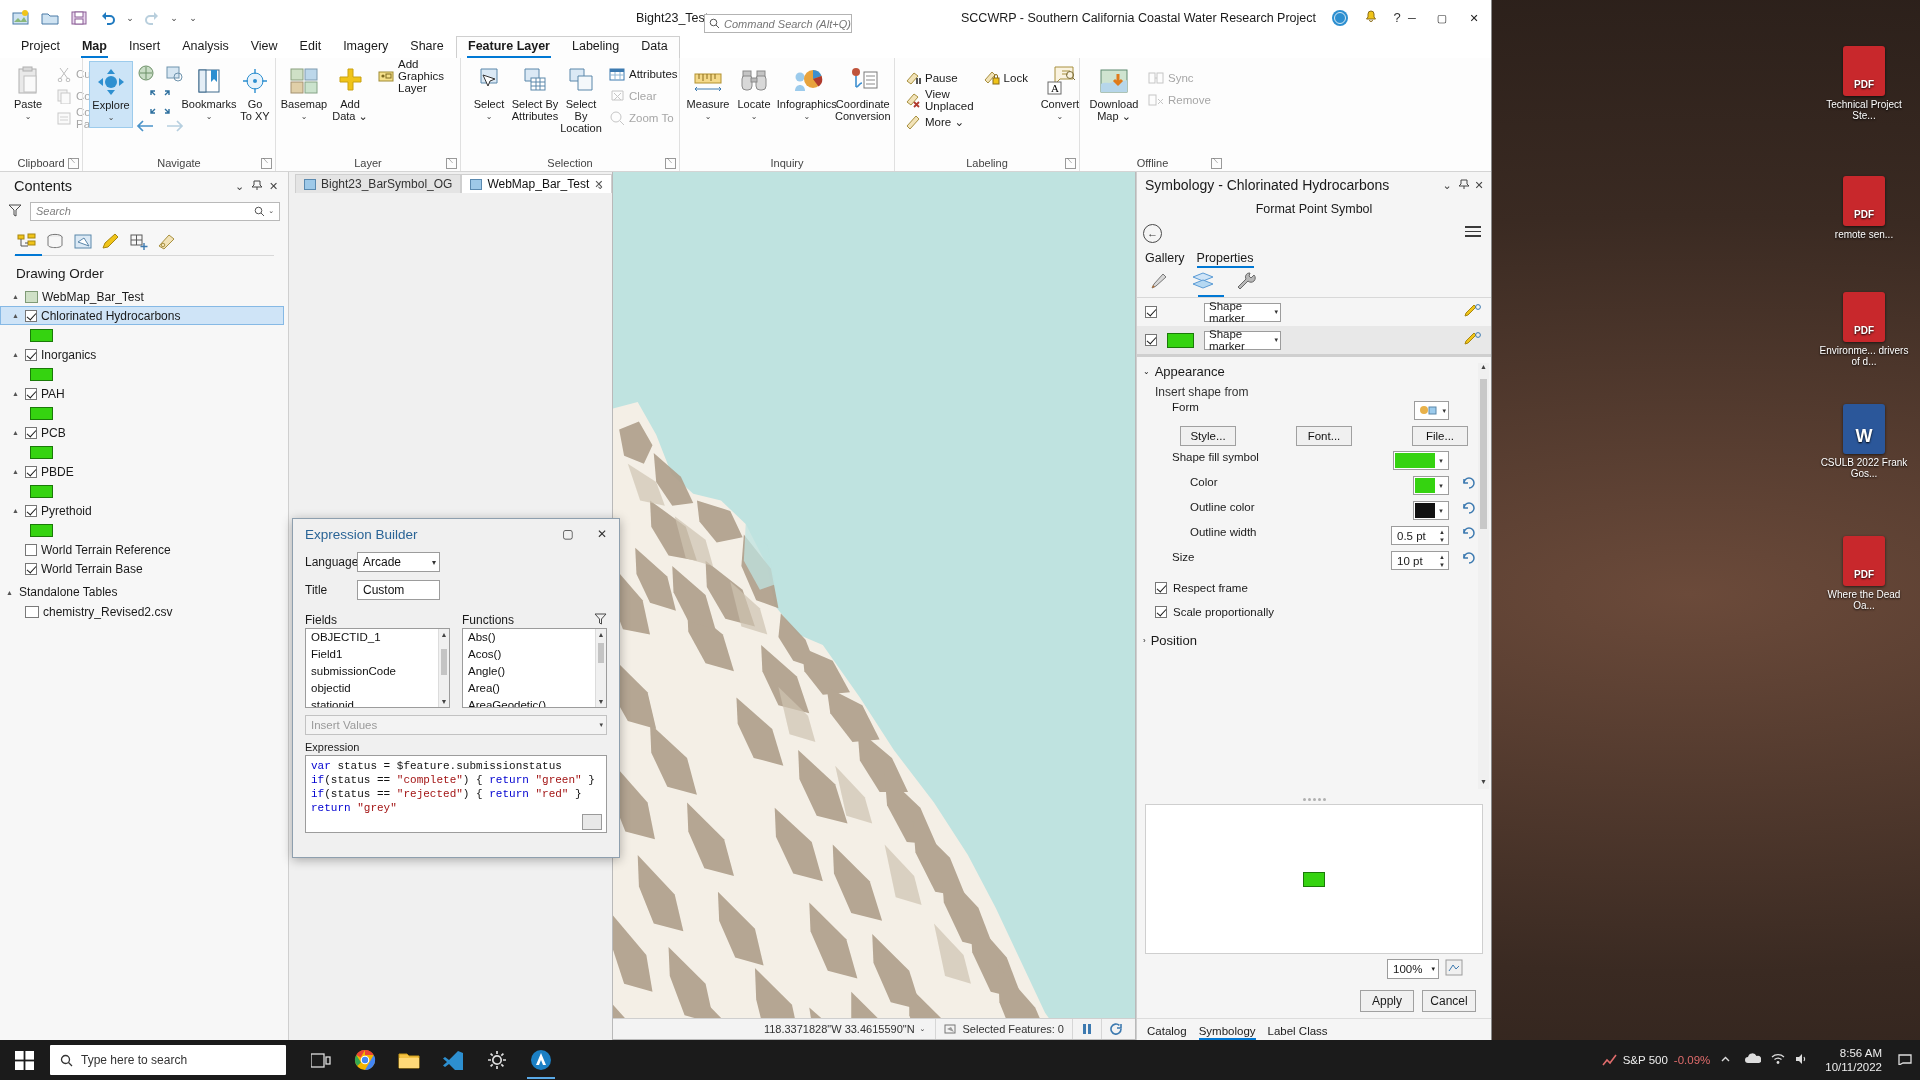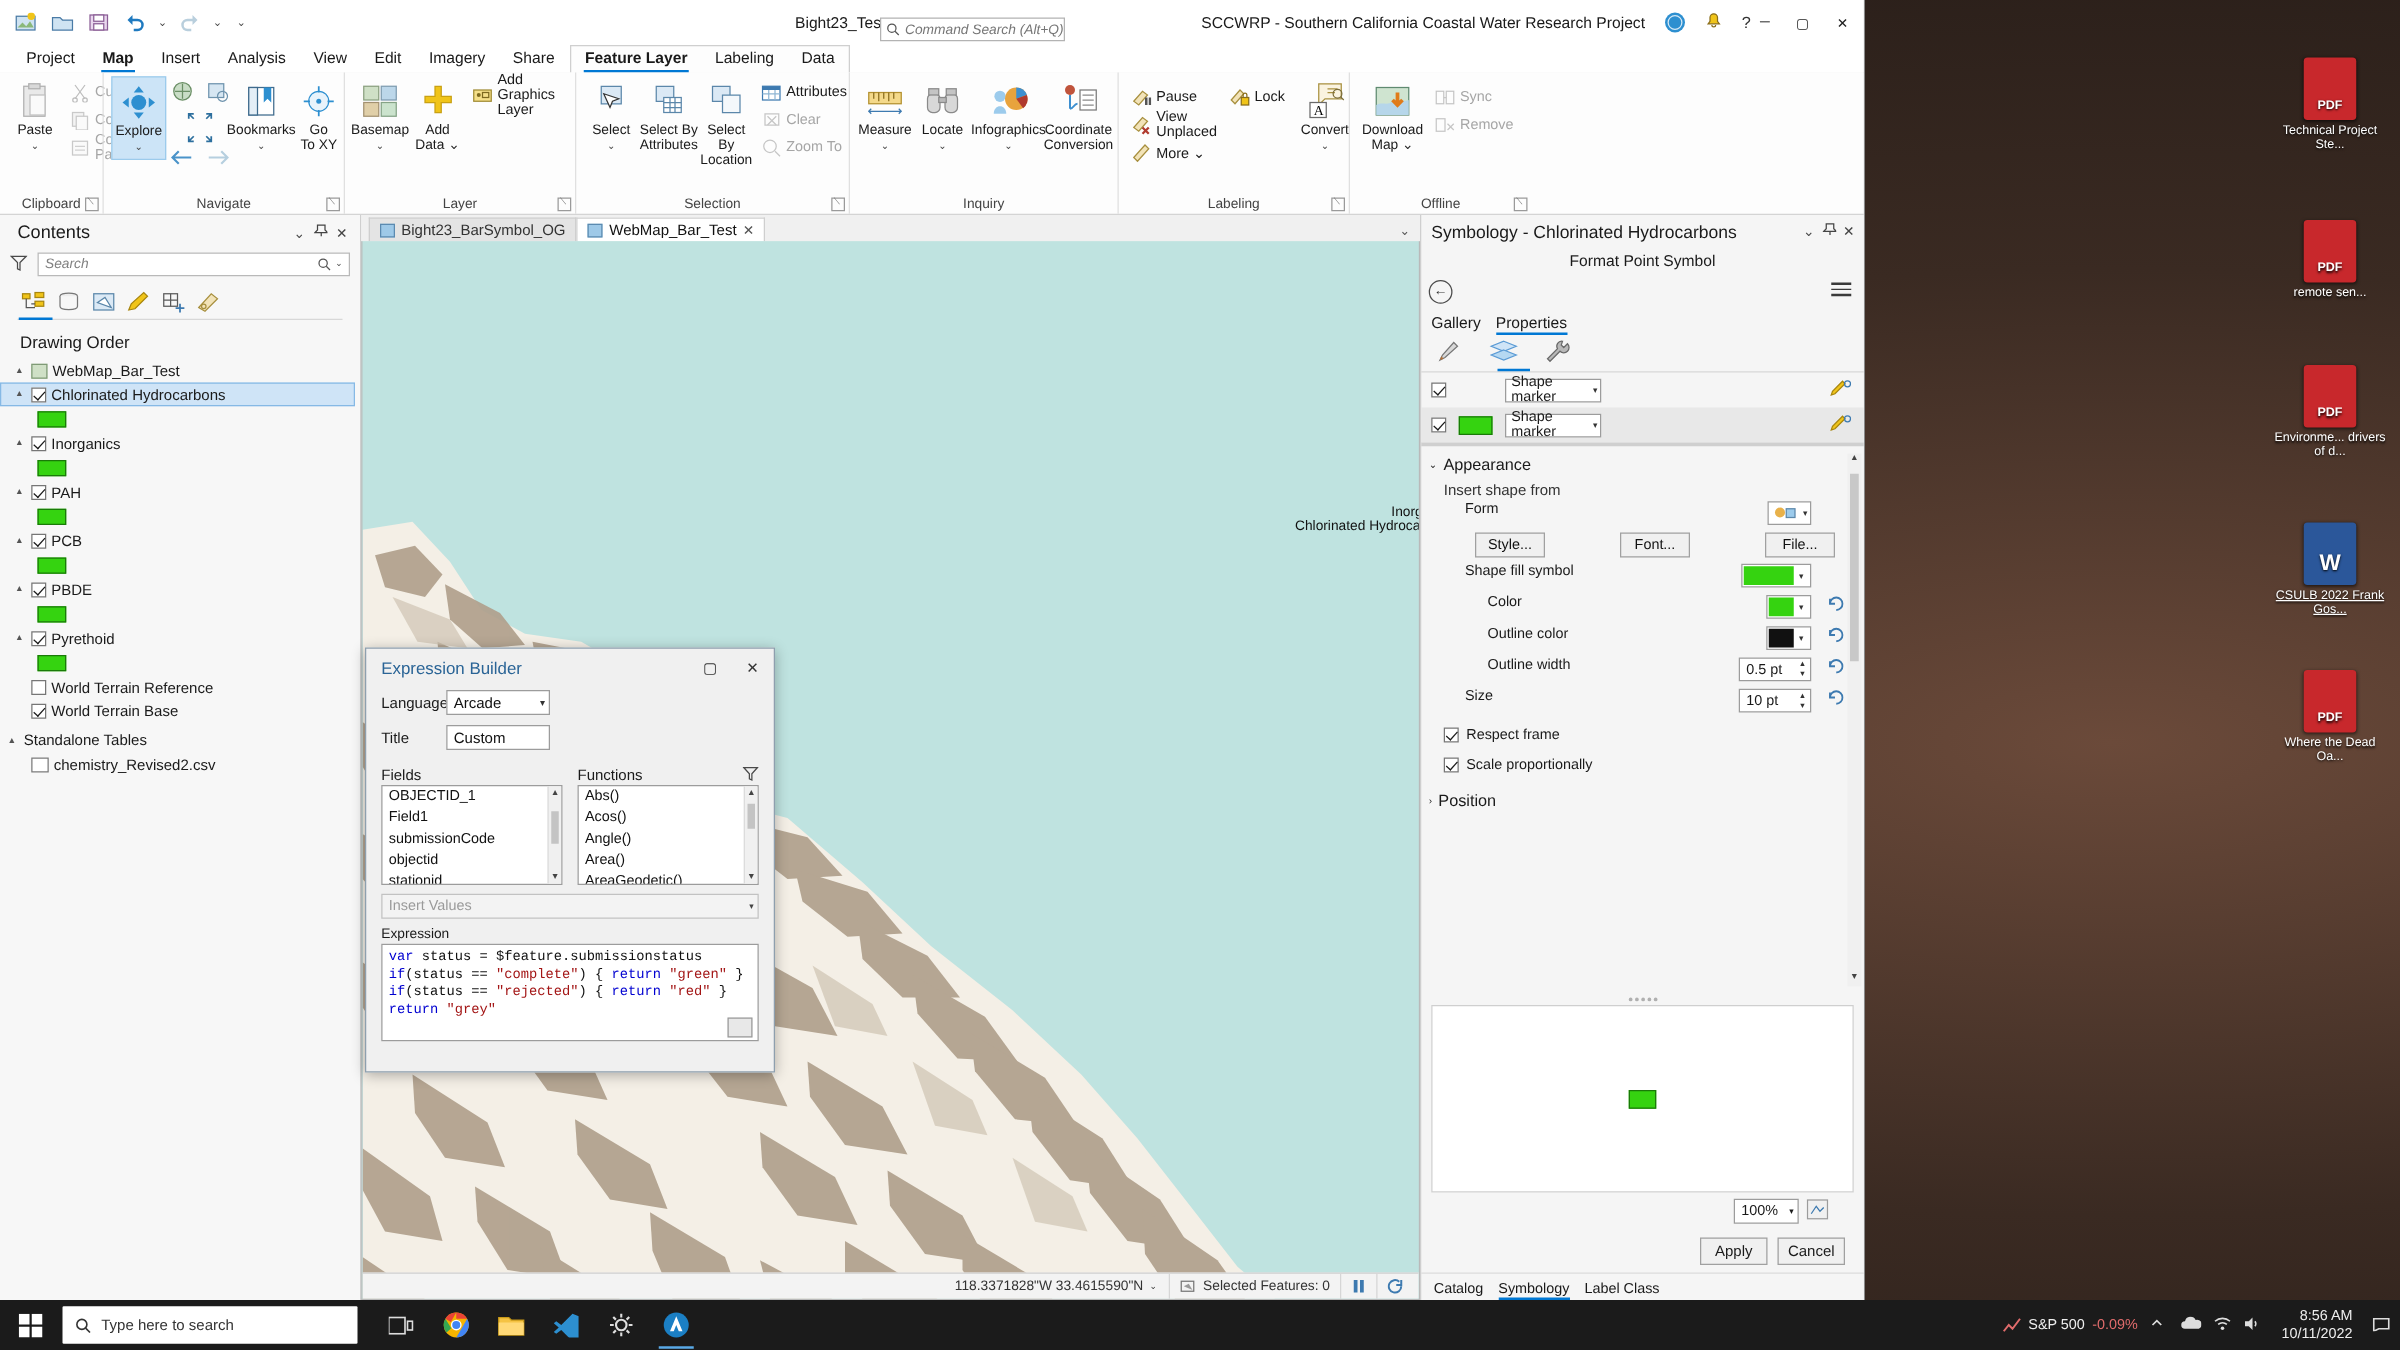--- a/index.html
+++ b/index.html
@@ -134,21 +134,21 @@
   .cb { width:12px; height:12px; border:1px solid #767676; background:#fff;
     position:relative; flex:0 0 12px; }
   .cb.on::after { content:""; position:absolute; left:3px; top:0px; width:4px; height:8px;
     border:solid #1a1a1a; border-width:0 1.6px 1.6px 0; transform:rotate(42deg); }
   .swatch-row { padding-left:30px; height:20px; display:flex; align-items:center; }
   .swatch { width:23px; height:13px; background:#35d310; border:1px solid #1a7a08; }
   .toc-hdr { padding:7px 0 3px 6px; font-size:12px; display:flex; align-items:center; gap:4px; }
   .tbl-ic { width:14px; height:12px; border:1px solid #7a7a7a; background:#fff; }
 
   
-  .mapcol { flex:1; display:flex; flex-direction:column; min-width:0; position:relative;justify-content:center; }
+  .mapcol { flex:1; display:flex; flex-direction:row; min-width:0; position:relative;justify-content:center; }
   .viewtabs { height:21px; background:#f0f0f0; display:flex; align-items:flex-end;
     padding-left:6px; position:relative; flex:0 0 21px; }
   .vtab { height:19px; display:flex; align-items:center; gap:5px; padding:0 8px;
     font-size:12px; background:#e4e4e4; border:1px solid #cfcfcf; border-bottom:none;
     color:#333; }
   .vtab.active { background:#fff; color:#111; }
   .vtab .x { font-size:11px; color:#555; }
   .vtab .micon { width:12px; height:11px; background:#9ec9e8; border:1px solid #5b8ab0; }
   .viewtabs .collapse { position:absolute; right:8px; bottom:2px; font-size:10px; color:#555; }
 
@@ -315,21 +315,21 @@
     </div>
     <div class="desk-icon" style="top:176px;">
       <span class="glyph"></span>
       <span>remote sen...</span>
     </div>
     <div class="desk-icon" style="top:292px;">
       <span class="glyph"></span>
       <span>Environme...
 drivers of d...</span>
     </div>
-    <div class="desk-icon word" style="top:418px;text-decoration:underline;">
+    <div class="desk-icon word" style="top:404px;">
       <span class="glyph"></span>
       <span>CSULB 2022
 Frank Gos...</span>
     </div>
     <div class="desk-icon" style="top:536px;">
       <span class="glyph"></span>
       <span>Where the
 Dead Oa...</span>
     </div>
   </div>

